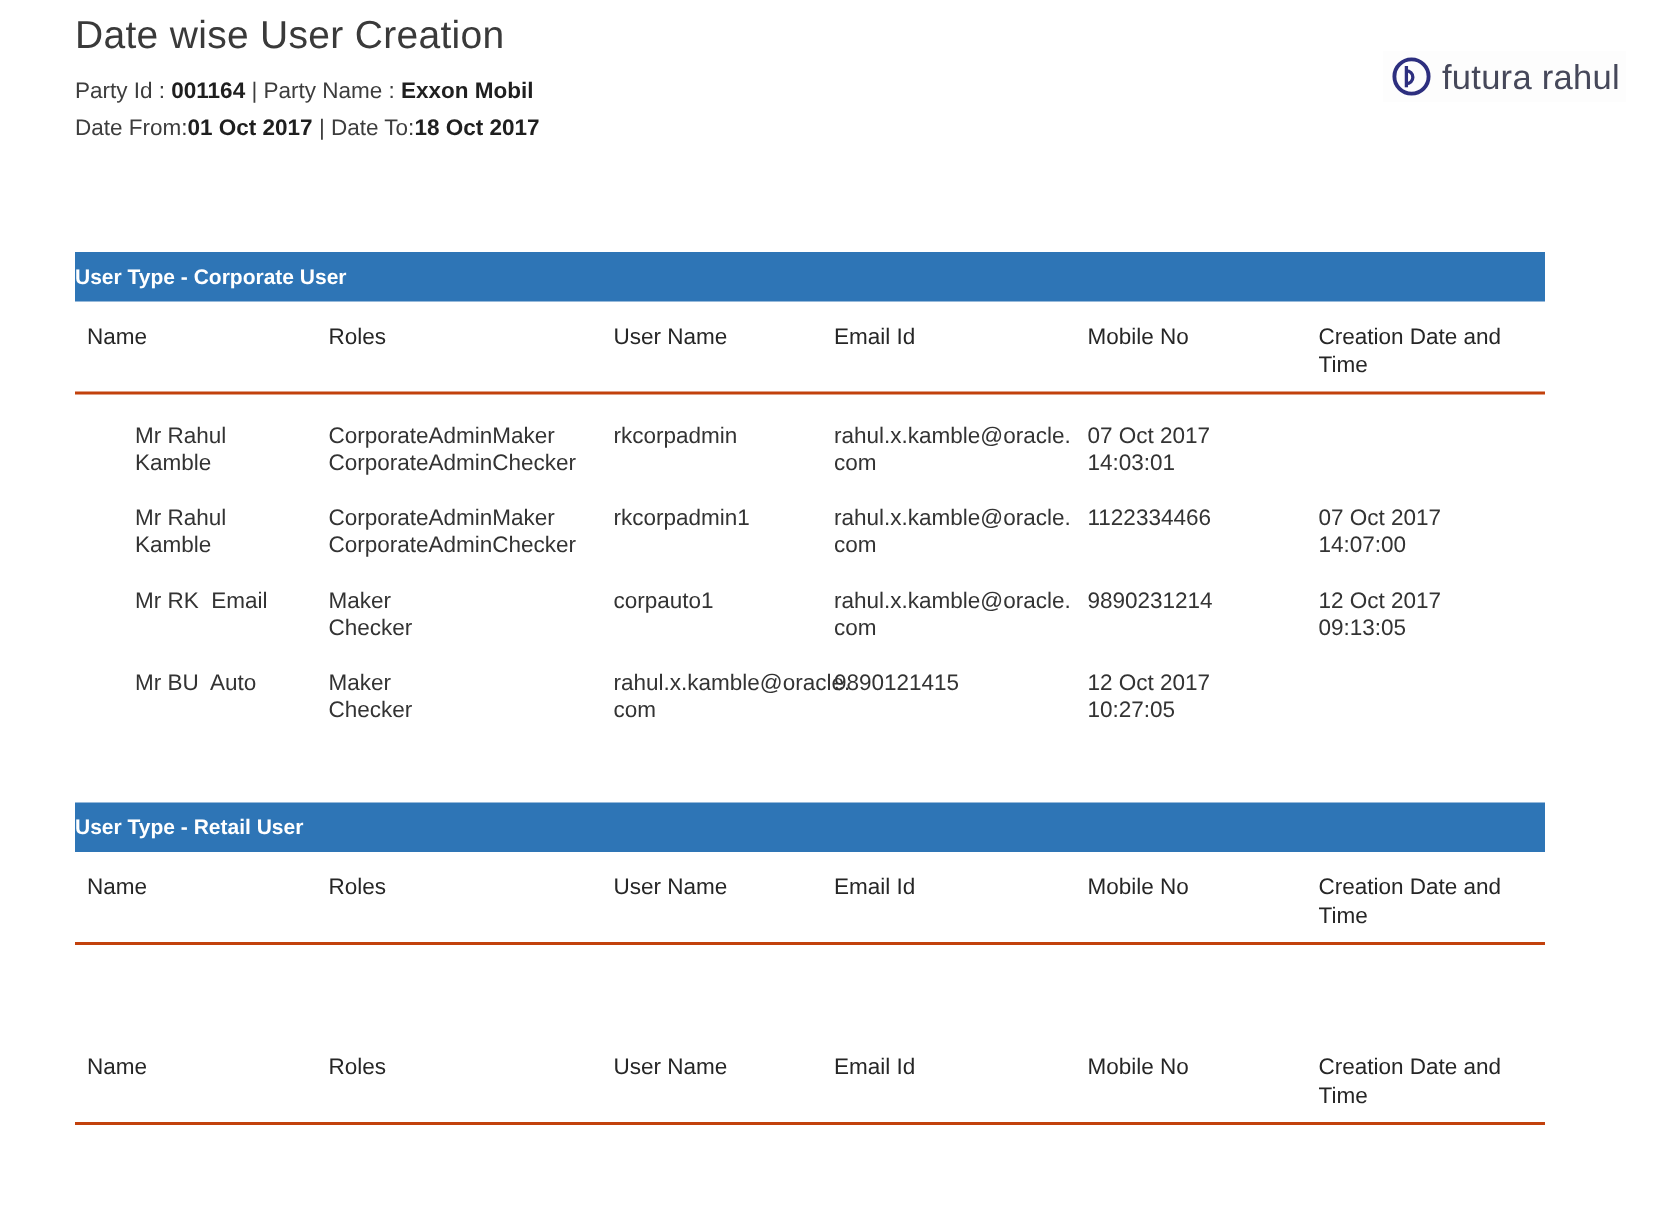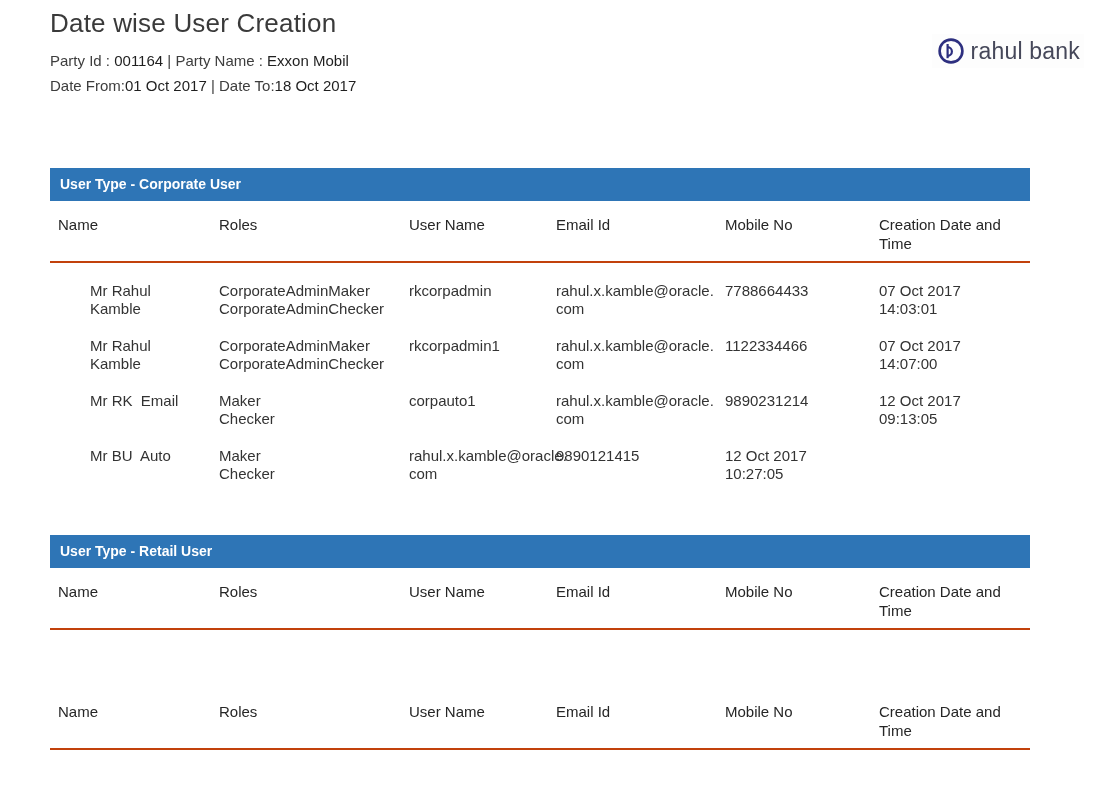--- a/index.html
+++ b/index.html
@@ -21,21 +21,21 @@
     color: #3a3a3a;
     margin: 4px 0 9px 0;
     letter-spacing: 0.2px;
   }
   .meta-line {
     font-size: 15px;
     line-height: 25px;
     color: #3d3d3d;
     white-space: pre-wrap;
   }
-  .meta-line b { font-weight: 400; color: #1f1f1f; }
+  .meta-line b { font-weight: 700; color: #1f1f1f; }
 
   .logo {
     position: absolute;
     top: 34px; right: 26px;
     display: flex; align-items: center; gap: 5px;
     background: #fdfdfd;
     padding: 2px 4px;
   }
   .logo-text {
     font-size: 23px;
@@ -50,21 +50,20 @@
   .table-section.second { margin-top: 52px; }
   .table-section.third { margin-top: 58px; }
 
   .table-title-bar {
     height: 33px;
     line-height: 33px;
     background: #2e75b6;
     color: #ffffff;
     font-weight: 700;
     font-size: 14px;
-    padding-left: 10px;
   }
 
   .grid {
     display: grid;
     grid-template-columns: 169px 190px 147px 169px 154px 151px;
   }
   .grid .c { padding-right: 10px; }
   .grid .c.first-col { padding-left: 8px; }
 
   .thead {
@@ -94,21 +93,21 @@
 
     <div class="meta-line"><span>Date From:</span><b>01 Oct 2017</b><span> | Date To:</span><b>18 Oct 2017</b></div>
 
 
     <div class="logo">
       <svg width="30" height="30" viewBox="0 0 30 30">
         <circle cx="15" cy="15" r="11.4" fill="none" stroke="#2d2f7f" stroke-width="2.6"></circle>
         <line x1="11.6" y1="8" x2="11.6" y2="22.2" stroke="#2d2f7f" stroke-width="2.2"></line>
         <path d="M11.6 11.2 a4.3 4.3 0 1 1 0 8.6" fill="none" stroke="#2d2f7f" stroke-width="2.2"></path>
       </svg>
-      <span class="logo-text">rahul bank</span>
+      <span class="logo-text">futura rahul</span>
     </div>
   </div>
 
   <div class="content">
 
     <section class="table-section first">
       <div class="table-title-bar">User Type - Corporate User</div>
 
       <div class="thead grid">
         <div class="c first-col">Name</div>
@@ -123,21 +122,20 @@
         <div class="c first-col name-cell">Mr Rahul  Kamble</div>
         <div class="c">
           <div>CorporateAdminMaker</div>
           <div>CorporateAdminChecker</div>
         </div>
         <div class="c">rkcorpadmin</div>
         <div class="c">
           <div>rahul.x.kamble@oracle.</div>
           <div>com</div>
         </div>
-        <div class="c">7788664433</div>
         <div class="c">
           <div>07 Oct 2017</div>
           <div>14:03:01</div>
         </div>
       </div>
 
       <div class="trow grid">
         <div class="c first-col name-cell">Mr Rahul  Kamble</div>
         <div class="c">
           <div>CorporateAdminMaker</div>

